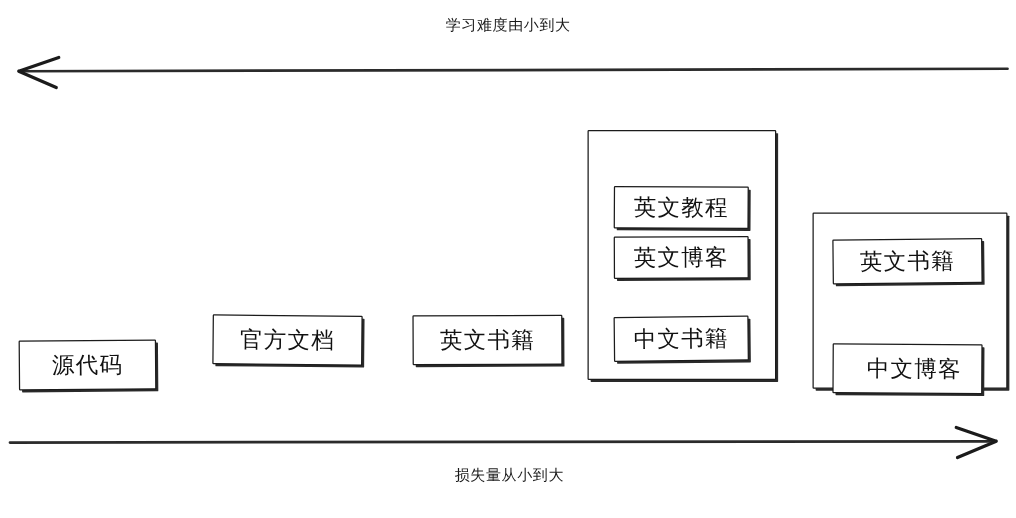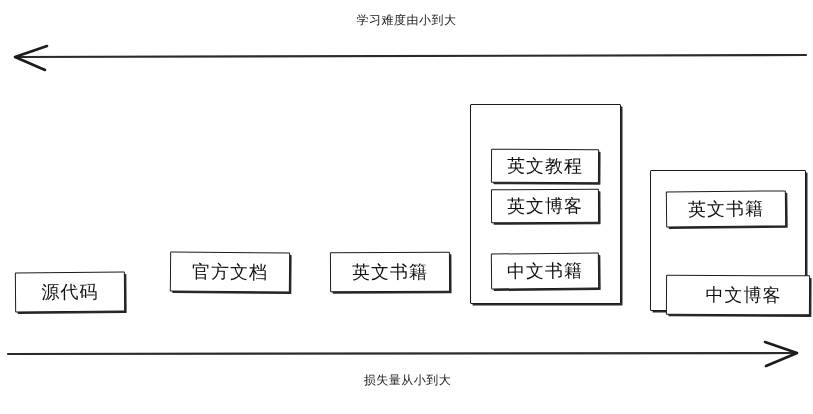--- a/index.html
+++ b/index.html
@@ -129,20 +129,20 @@
     </div>
     <div class="node-box tilt-e" style="left:20px; top:148px; width:108px; height:36px;">
       <span class="node-label">中文书籍</span>
     </div>
   </div>
 
   <div class="group-box" style="left:650px; top:170px; width:156px; height:141px;">
     <div class="node-box tilt-e" style="left:15px; top:20px; width:120px; height:36px;">
       <span class="node-label">英文书籍</span>
     </div>
-    <div class="node-box tilt-d" style="left:15px; top:80px; width:144px; height:40px;padding-left:11px;">
+    <div class="node-box tilt-d" style="left:15px; top:80px; width:120px; height:40px;padding-left:11px;">
       <span class="node-label">中文博客</span>
     </div>
   </div>
 
   <div class="axis-label" id="bottom-axis-label">损失量从小到大</div>
 
 </div>
 
 </body></html>

